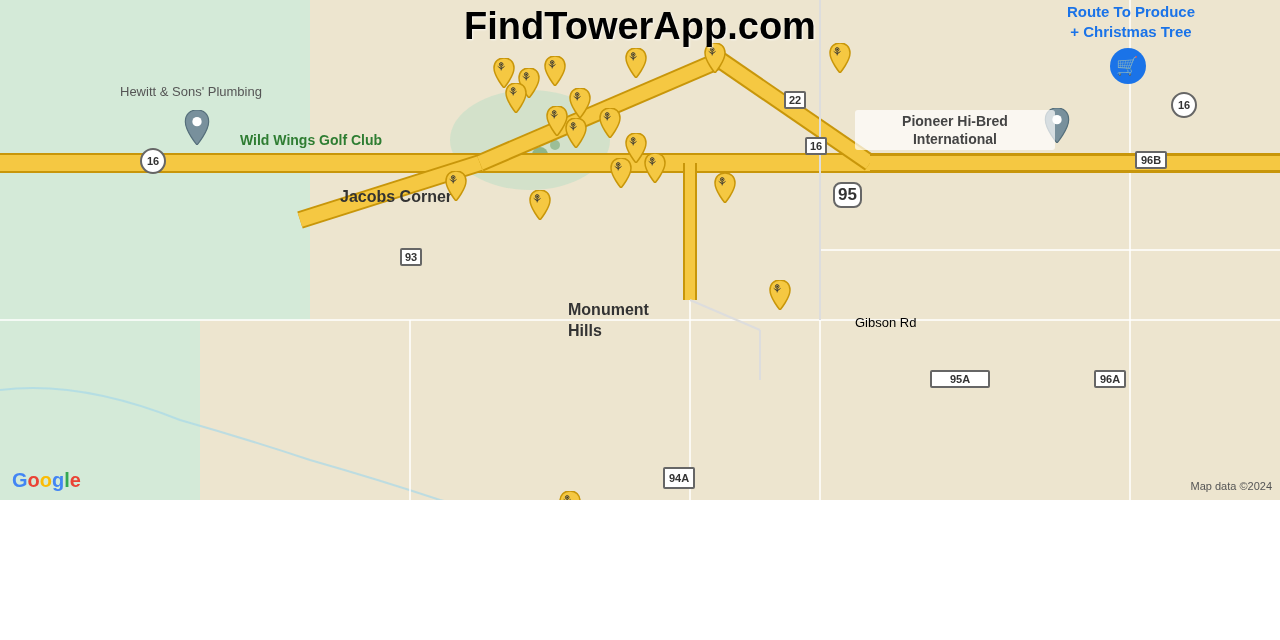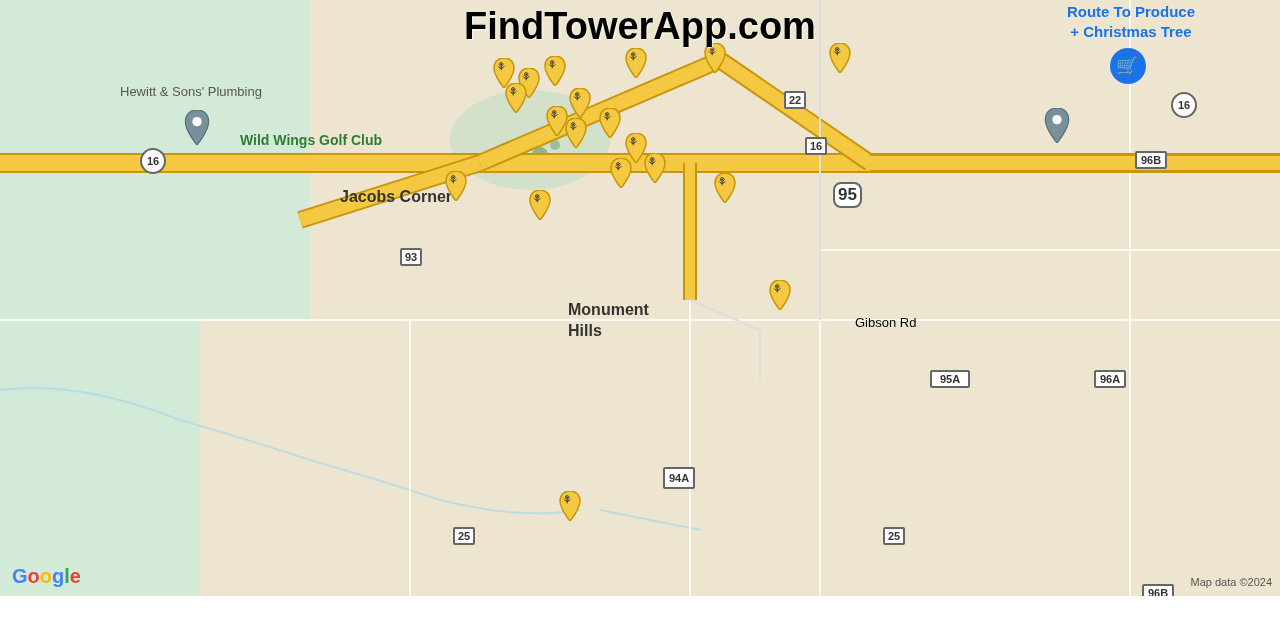--- a/index.html
+++ b/index.html
@@ -1,20 +1,20 @@
 <!DOCTYPE html>
 <html><head>
   <meta charset="utf-8">
   <style>
     * { margin: 0; padding: 0; box-sizing: border-box; }
     body { width: 1280px; height: 640px; overflow: hidden; font-family: Arial, sans-serif; position: relative; }
     
     #map-container {
       width: 1280px;
-      height: 596px;
+      height: 500px;
       position: relative;
       background-color: #e8e0d0;
       overflow: hidden;
     }
 
     
     .area-teal-left {
       position: absolute;
       left: 0; top: 0;
       width: 320px; height: 640px;
@@ -234,40 +234,41 @@
   <div style="position:absolute; left:140px; top:148px; width:26px; height:26px; border-radius:50%; border:2px solid #666; background:white; display:flex; align-items:center; justify-content:center; font-size:11px; font-weight:bold; color:#333; z-index:60;">16</div>
 
   <div style="position:absolute; left:784px; top:91px; border:2px solid #666; background:white; padding:1px 3px; font-size:11px; font-weight:bold; color:#333; border-radius:2px; z-index:60;">22</div>
 
   <div style="position:absolute; left:805px; top:137px; border:2px solid #666; background:white; padding:1px 3px; font-size:11px; font-weight:bold; color:#333; border-radius:2px; z-index:60;">16</div>
 
   <div style="position:absolute; left:833px; top:182px; border:2px solid #666; background:white; padding:1px 3px; font-size:17px; font-weight:bold; color:#333; border-radius:8px; z-index:60;">95</div>
 
   <div style="position:absolute; left:400px; top:248px; border:2px solid #666; background:white; padding:1px 3px; font-size:11px; font-weight:bold; color:#333; border-radius:2px; z-index:60;">93</div>
 
-  <div style="position:absolute; left:930px; top:370px; border:2px solid #666; background:white; padding:1px 8px; font-size:11px; font-weight:bold; color:#333; border-radius:2px; z-index:60;">95A</div>
+  <div style="position:absolute; left:930px; top:370px; border:2px solid #666; background:white; padding:1px 18px; font-size:11px; font-weight:bold; color:#333; border-radius:2px; z-index:60;">95A</div>
 
   <div style="position:absolute; left:1094px; top:370px; border:2px solid #666; background:white; padding:1px 4px; font-size:11px; font-weight:bold; color:#333; border-radius:2px; z-index:60;">96A</div>
 
   <div style="position:absolute; left:663px; top:467px; border:2px solid #666; background:white; padding:3px 4px; font-size:11px; font-weight:bold; color:#333; border-radius:2px; z-index:60;">94A</div>
 
   <div style="position:absolute; left:453px; top:527px; border:2px solid #666; background:white; padding:1px 3px; font-size:11px; font-weight:bold; color:#333; border-radius:2px; z-index:60;">25</div>
 
   <div style="position:absolute; left:883px; top:527px; border:2px solid #666; background:white; padding:1px 3px; font-size:11px; font-weight:bold; color:#333; border-radius:2px; z-index:60;">25</div>
 
   <div style="position:absolute; left:1135px; top:151px; border:2px solid #666; background:white; padding:1px 4px; font-size:11px; font-weight:bold; color:#333; border-radius:2px; z-index:60;">96B</div>
 
   <div style="position:absolute; left:1171px; top:92px; width:26px; height:26px; border-radius:50%; border:2px solid #666; background:white; display:flex; align-items:center; justify-content:center; font-size:11px; font-weight:bold; color:#333; z-index:60;">16</div>
 
   <div style="position:absolute; left:1142px; top:584px; border:2px solid #666; background:white; padding:1px 4px; font-size:11px; font-weight:bold; color:#333; border-radius:2px; z-index:60;">96B</div>
 
   <div class="business-label" style="left:115px; top:82px; color:#555; background:transparent; font-size:13px;">Hewitt &amp; Sons' Plumbing</div>
 
   <div class="business-label" style="left:235px; top:130px; color:#2e7d32; background:transparent; font-size:14px; font-weight:bold;">Wild Wings Golf Club</div>
 
+  <div class="business-label" style="left:855px; top:110px; color:#444; background:rgba(255,255,255,0.7); font-size:14px; font-weight:bold; text-align:center; max-width:200px; white-space:normal; line-height:1.3;">Pioneer Hi-Bred International</div>
 
   <div style="position:absolute; left:340px; top:188px; font-size:16px; font-weight:bold; color:#333; z-index:30;">Jacobs Corner</div>
 
   <div style="position:absolute; left:568px; top:300px; font-size:16px; font-weight:bold; color:#333; text-align:left; z-index:30; line-height:1.3;">Monument<br>Hills</div>
 
   <div style="position:absolute; left:855px; top:315px; font-size:13px; color:#000000; z-index:30;">Gibson Rd</div>
 
   <div class="google-logo" style="position:absolute; bottom:8px; left:12px; z-index:100;">
     <span class="g-blue">G</span><span class="g-red">o</span><span class="g-yellow">o</span><span class="g-blue">g</span><span class="g-green">l</span><span class="g-red">e</span>
   </div>

